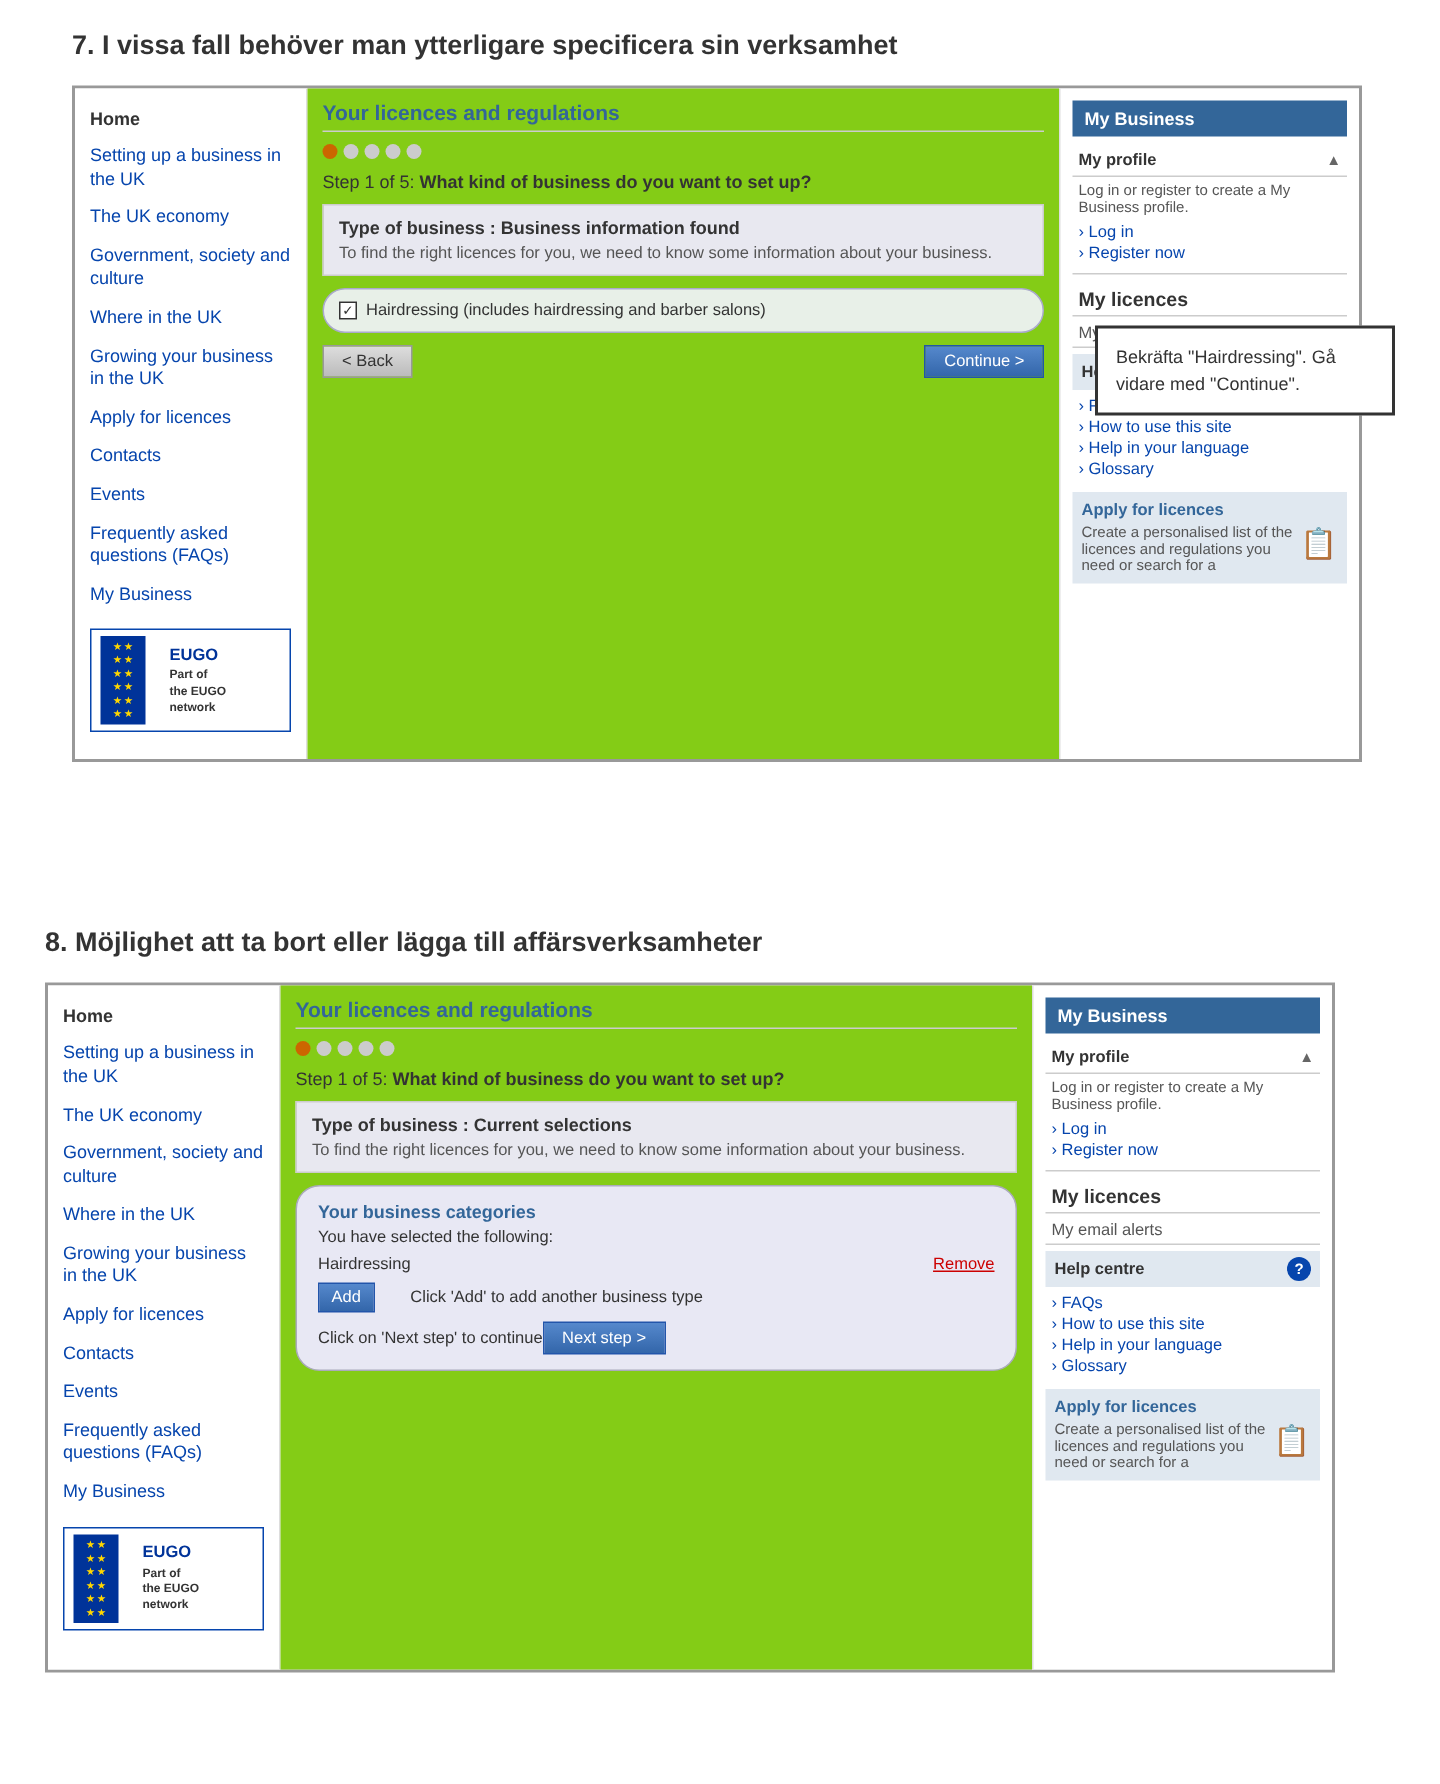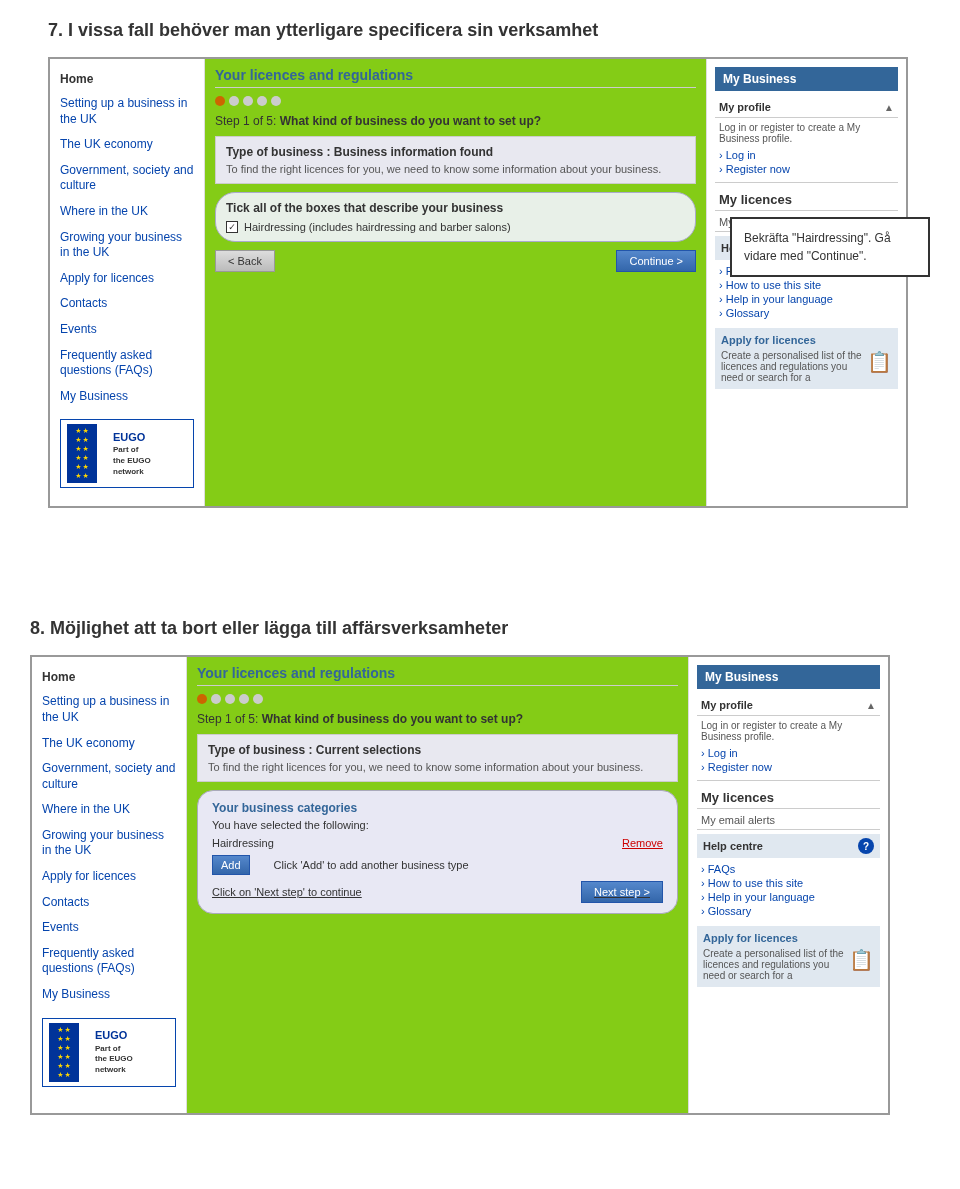--- a/index.html
+++ b/index.html
@@ -388,24 +388,23 @@
     .add-row {
       display: flex;
       align-items: center;
       gap: 18px;
       font-size: 11px;
       margin-bottom: 6px;
     }
 
     .next-step-row {
       display: flex;
-      justify-content: space-between;
-      align-items: center;
-      font-size: 11px;
-      text-decoration: underline;
+      justify-content: flex-start;
+      align-items: center;
+      font-size: 11px;
     }
 
     .my-licences-row {
       font-size: 13px;
       font-weight: bold;
       padding: 3px 4px;
       border-bottom: 1px solid #ccc;
       margin-bottom: 2px;
     }
 
@@ -485,21 +484,20 @@
           <div class="step-title">
             <span>Step 1 of 5:</span> <strong>What kind of business do you want to set up?</strong>
           </div>
 
           <div class="type-box">
             <div class="type-box-title">Type of business : Business information found</div>
             <div class="type-box-text">To find the right licences for you, we need to know some information about your business.</div>
           </div>
 
           <div class="tick-box">
-            <div class="tick-box-title">Tick all of the boxes that describe your business</div>
             <div class="checkbox-row">
               <div class="checkbox-icon">✓</div>
               <span>Hairdressing (includes hairdressing and barber salons)</span>
             </div>
           </div>
 
           <div class="nav-buttons">
             <button class="btn-back">&lt; Back</button>
             <button class="btn-continue">Continue &gt;</button>
           </div>

